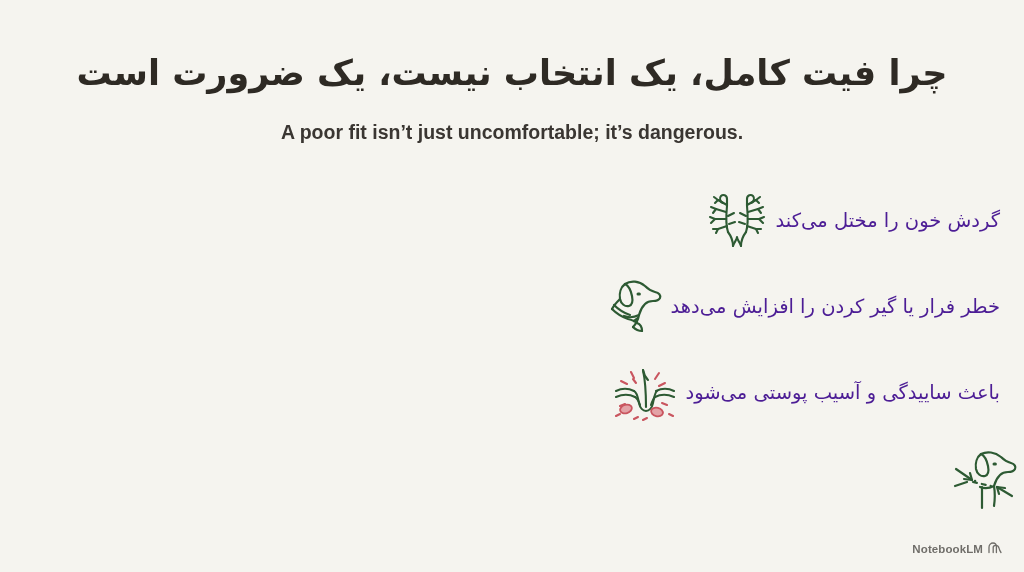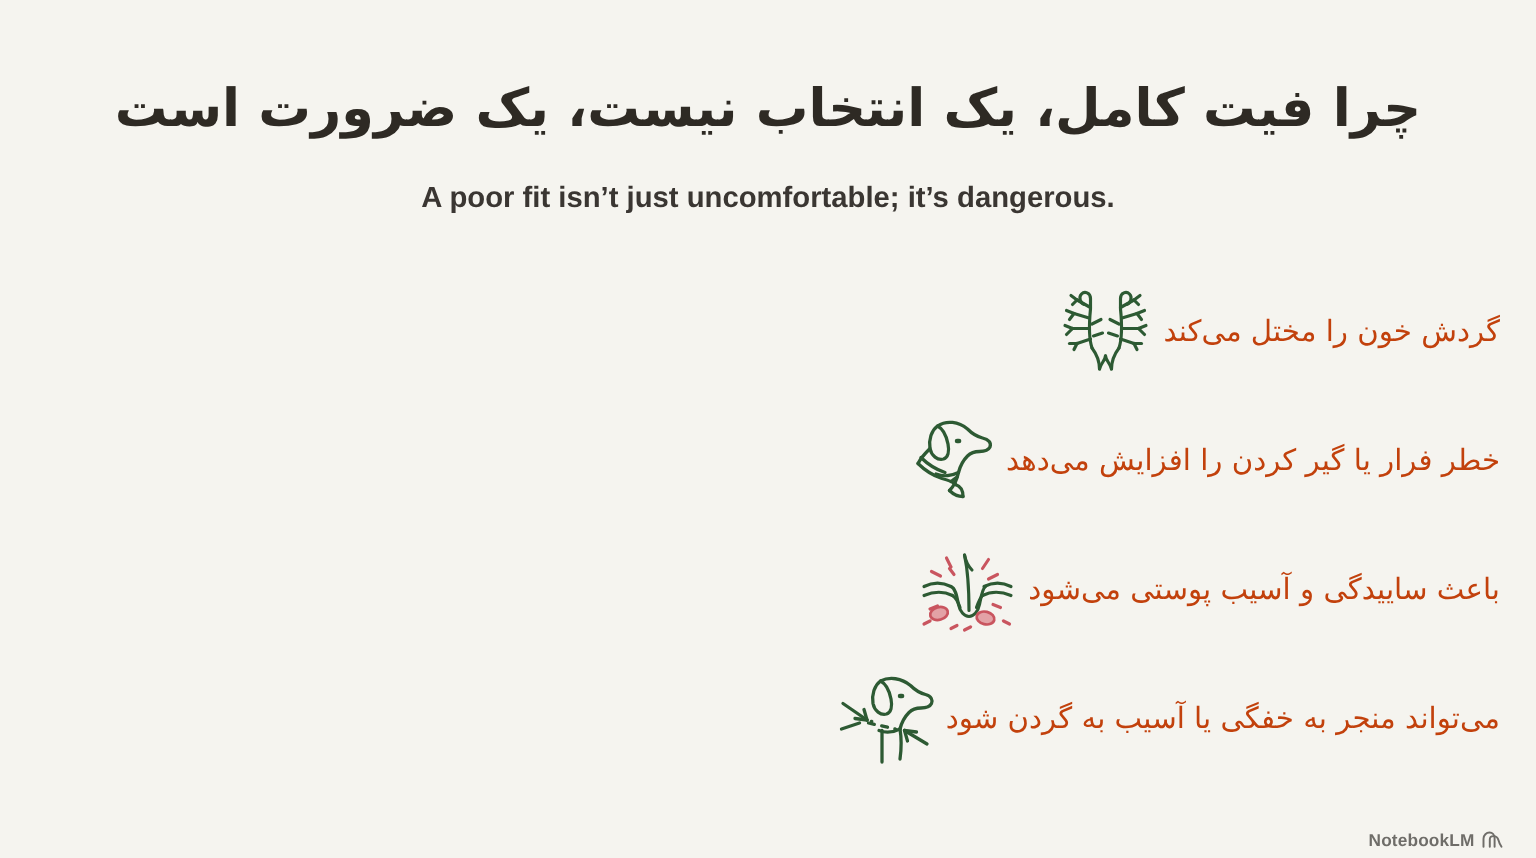--- a/index.html
+++ b/index.html
@@ -85,30 +85,30 @@
 
   .point-icon svg { display:block; }
 
   .point-text {
     direction:rtl;
     text-align:right;
     font-family:"DejaVu Sans", sans-serif;
     font-weight:400;
     font-size:19.5px;
     line-height:1.5;
-    color:#c2410c;
+    color:#4c1d95;
     margin-right:24px;
     white-space:nowrap;
   }
 
   
   .brand {
     position:absolute;
     right:22px;
-    bottom:2px;
+    bottom:14px;
     display:flex;
     align-items:center;
     gap:5px;
     opacity:.72;
   }
   .brand-mark { display:block; }
   .brand-name {
     font-family:"Liberation Sans", sans-serif;
     font-size:11.5px;
     font-weight:600;
@@ -277,21 +277,20 @@
           <path d="M21 34 L13 33"></path>
           <path d="M21 34 L19 27"></path>
 
           <path d="M4 40 L16 36"></path>
 
           <path d="M61 50 L46 41"></path>
           <path d="M46 41 L54 42"></path>
           <path d="M46 41 L48 48"></path>
         </svg>
       </span>
-      <span class="point-text">می‌تواند منجر به خفگی یا آسیب به گردن شود</span>
     </div>
 
   </div>
 
   <div class="brand">
     <span class="brand-mark">
       <svg width="14" height="12" viewBox="0 0 14 12" fill="none" stroke="#3c3a36" stroke-width="1.3" stroke-linecap="round" stroke-linejoin="round">
         <path d="M1 10.5 L1 5.2 C1 2.6 3 1 5 1 C7 1 8.4 2.6 8.4 5 L8.4 10.5"></path>
         <path d="M5.2 10.5 L5.2 5.6 C5.2 4.2 6.3 3.4 7.6 3.4 C9.4 3.4 10.6 4.6 11 6.2
                  C11.4 7.8 12.2 9.4 13 10.5"></path>

